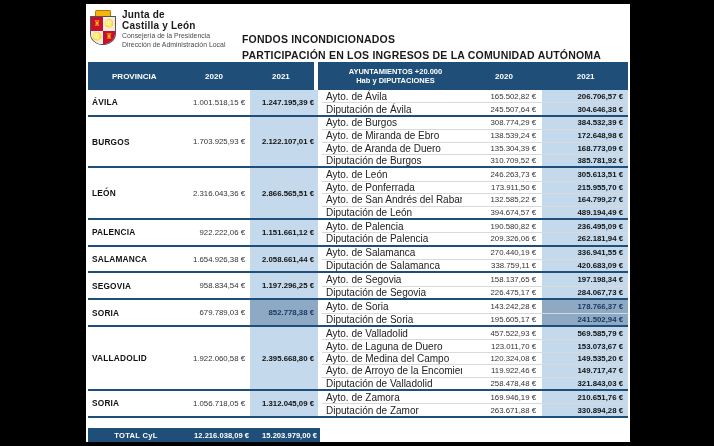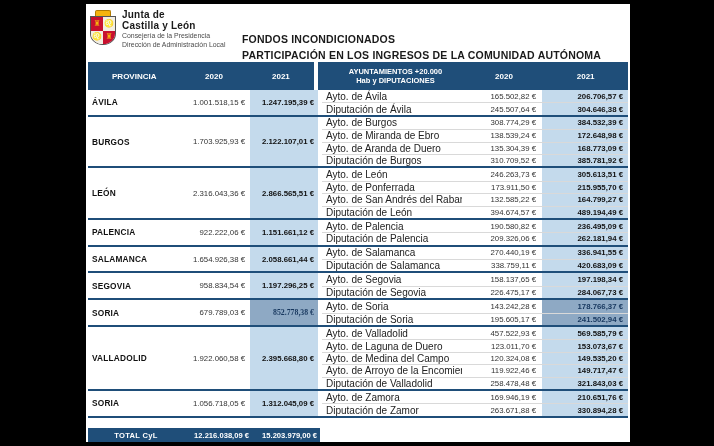--- a/index.html
+++ b/index.html
@@ -47,21 +47,21 @@
 
   .section{display:flex;border-bottom:2px solid var(--navy);box-sizing:border-box;}
   .lpart{display:flex;width:230px;}
   .gapcol{width:4px;background:#fff;}
   .rpart{width:306px;}
 
   .cell{box-sizing:border-box;}
   .prov{width:94px;display:flex;align-items:center;padding-left:4px;font-size:8.3px;font-weight:bold;color:#111;letter-spacing:.2px;}
   .lv20{width:68px;display:flex;align-items:center;justify-content:flex-end;padding-right:5px;font-size:7.8px;color:#333;white-space:nowrap;}
   .lv21{width:68px;display:flex;align-items:center;justify-content:flex-end;padding-right:4px;font-size:7.8px;font-weight:bold;color:#111;background:var(--blue);white-space:nowrap;}
-  .section.hl .lv21{background:var(--hl);color:#17375E;font-family:Liberation Serif, serif;}
+  .section.hl .lv21{background:var(--hl);color:#17375E;}
 
   .subrow{display:flex;height:var(--rh);box-sizing:border-box;}
   .subrow + .subrow{border-top:1px solid #d9d9d9;}
   .sname{width:140px;display:flex;align-items:center;padding-left:4px;font-size:10px;color:#222;white-space:nowrap;overflow:hidden;}
   .sv20{width:80px;display:flex;align-items:center;justify-content:flex-end;padding-right:6px;font-size:7.8px;color:#333;white-space:nowrap;}
   .sv21{width:86px;display:flex;align-items:center;justify-content:flex-end;padding-right:5px;font-size:7.8px;font-weight:bold;color:#111;background:var(--blue);white-space:nowrap;}
   .section.hl .sv21{background:var(--hl);color:#17375E;}
 
   
   .total-row{position:absolute;left:2px;top:424px;width:232px;height:14px;background:var(--navy);color:#fff;display:flex;font-weight:bold;font-size:7.6px;}

